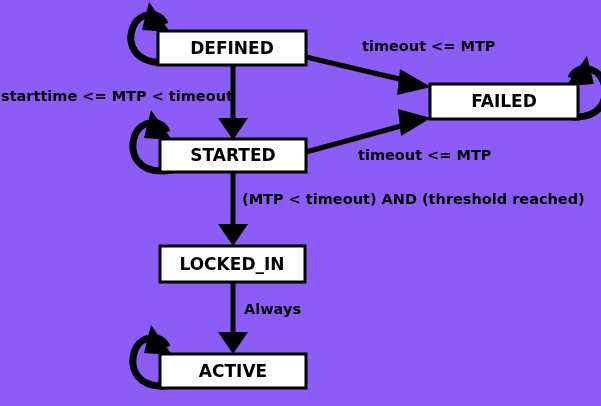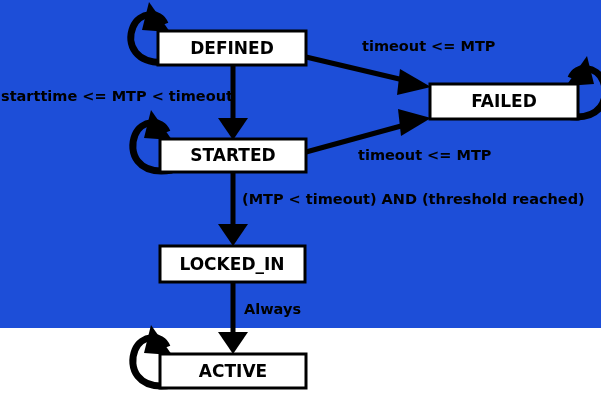--- a/index.html
+++ b/index.html
@@ -9,22 +9,22 @@
   }
   body {
     width: 601px;
     height: 406px;
     font-family: "DejaVu Sans", sans-serif;
     overflow: hidden;
   }
   #diagram-root {
     position: relative;
     width: 601px;
-    height: 328px;
-    background: #1d4ed8;
+    height: 406px;
+    background: #8b5cf6;
   }
   svg.diagram {
     display: block;
     width: 601px;
     height: 406px;
   }
   .state-box {
     fill: #ffffff;
     stroke: #000000;
     stroke-width: 3;

